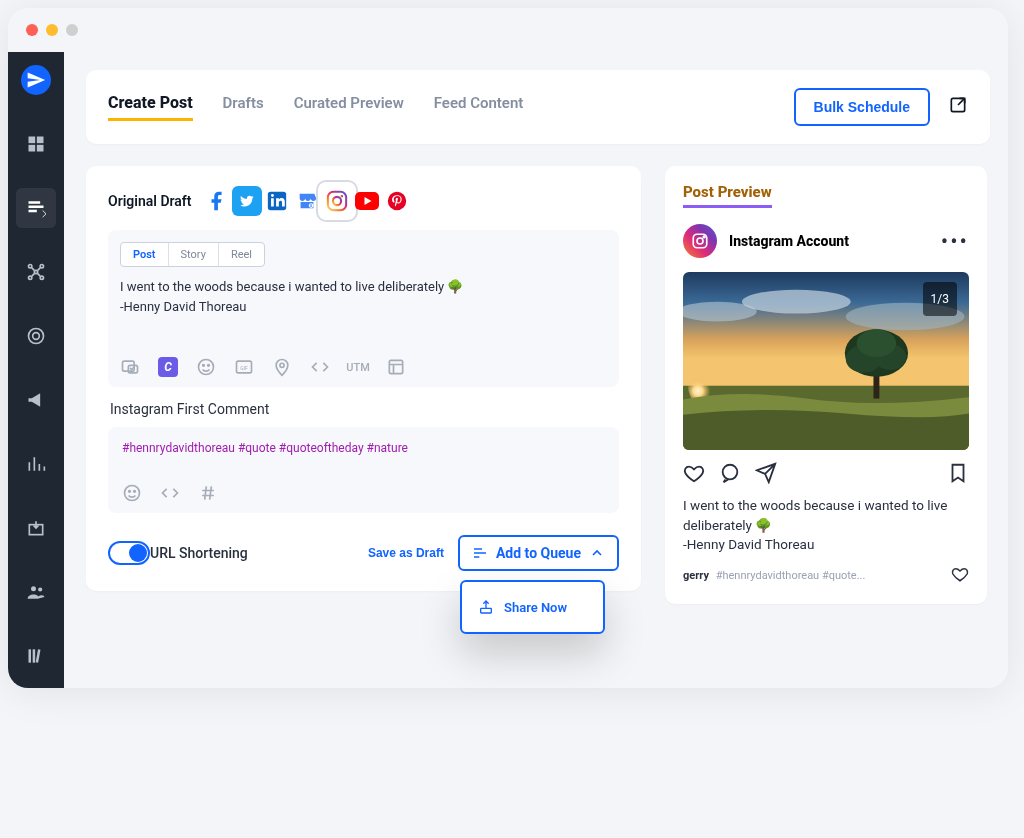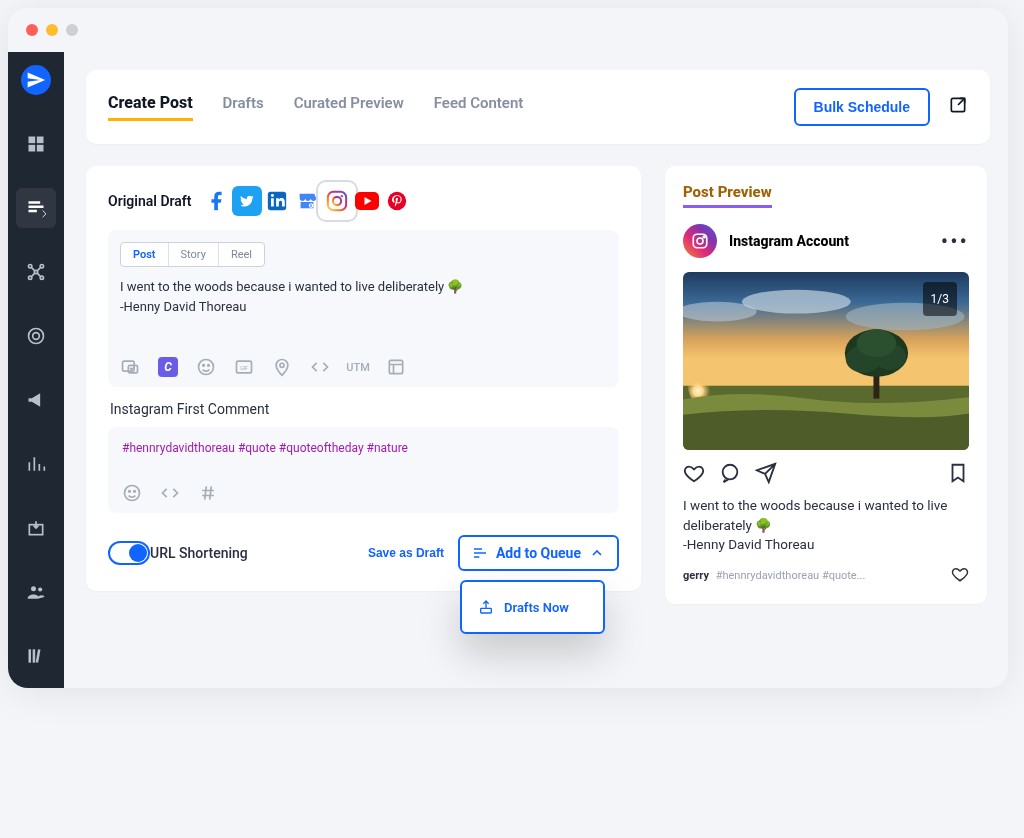--- a/index.html
+++ b/index.html
@@ -594,21 +594,21 @@
                 <svg viewBox="0 0 24 24" fill="none" stroke="currentColor" stroke-width="2.5">
                     <path d="M6 15l6-6 6 6"></path>
                   </svg>
 
                 <div class="queue-menu">
                   <div class="queue-item">
                     <svg viewBox="0 0 24 24" fill="none" stroke="currentColor" stroke-width="2">
                         <path d="M12 3v12M8 7l4-4 4 4"></path>
                         <rect x="4" y="14" width="16" height="7" rx="1"></rect>
                       </svg>
-                    <span>Drafts Now</span>
+                    <span>Share Now</span>
                   </div>
                 </div>
               </div>
             </div>
           </div>
         </div>
 
         <div class="preview">
           <div class="preview-title">Post Preview</div>
           <div class="acct-row">

